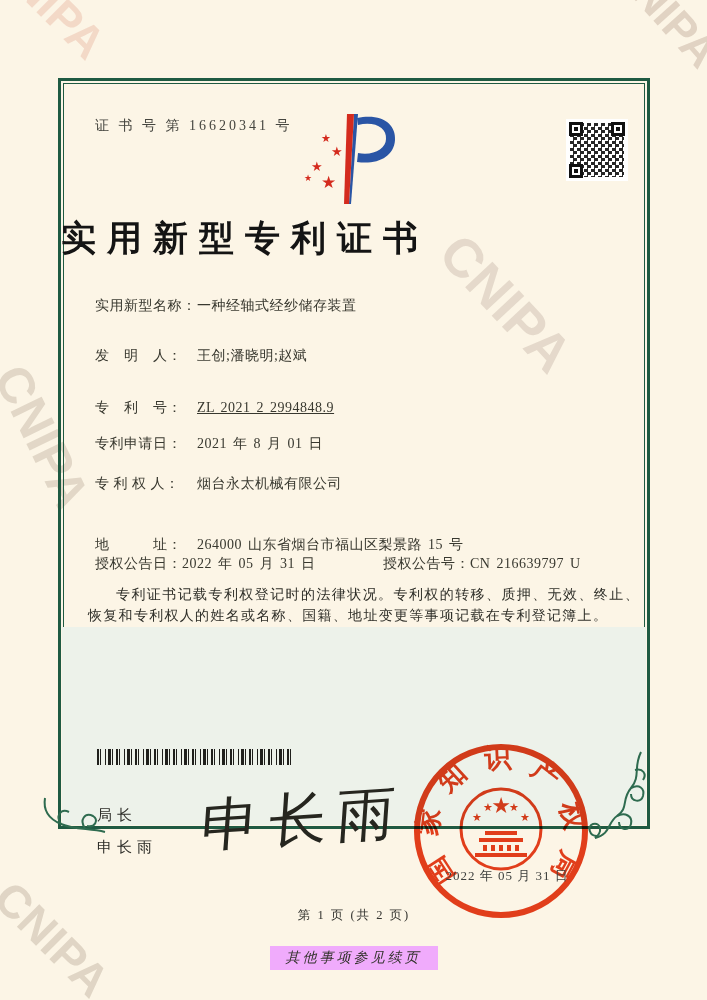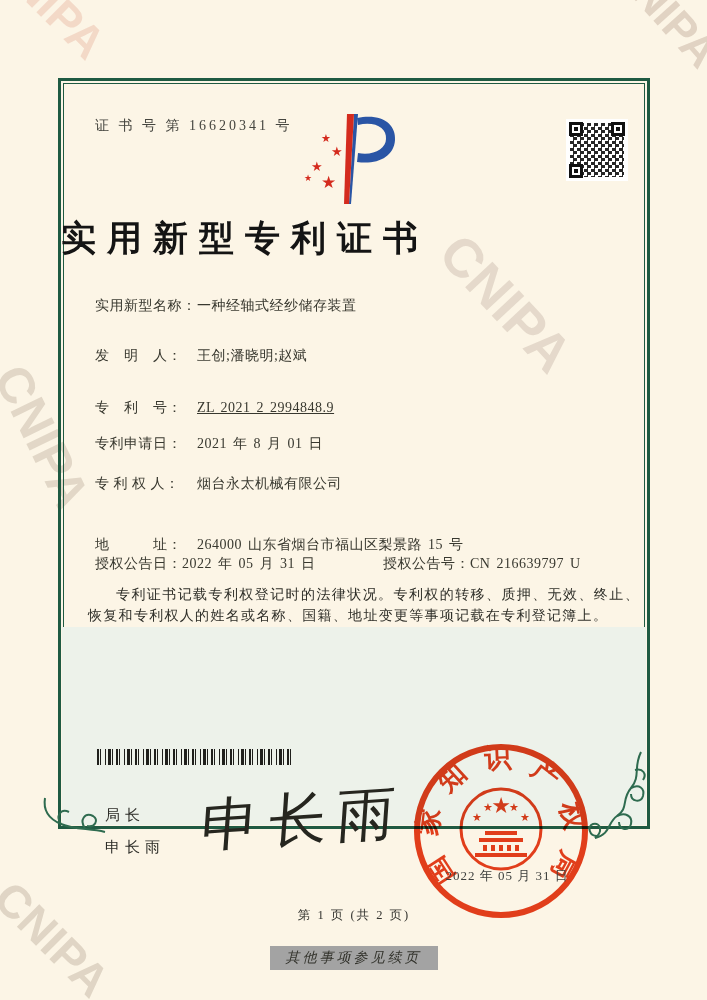--- a/index.html
+++ b/index.html
@@ -53,37 +53,37 @@
   .fr5{top:394px;} .fr6{top:455px;} .fr7{top:474px;}
   .grant-col2{position:absolute;left:288px;top:0;white-space:nowrap;}
   .fr7{width:540px;}
   
   .paras{position:absolute;left:27px;top:504px;width:552px;font-size:14px;
     line-height:20.5px;letter-spacing:1.3px;text-align:justify;color:#2f2f29;}
   .paras p{margin:0;text-indent:2em;}
   
   .barcode{position:absolute;left:36px;top:668px;width:197px;height:16px;
     background:repeating-linear-gradient(90deg,#20201c 0 2px,rgba(0,0,0,0) 2px 3px,#20201c 3px 4px,rgba(0,0,0,0) 4px 8px,#20201c 8px 9px,rgba(0,0,0,0) 9px 11px,#20201c 11px 14px,rgba(0,0,0,0) 14px 15px,#20201c 15px 16px,rgba(0,0,0,0) 16px 19px);}
-  .director{position:absolute;left:36px;top:718px;font-size:15px;line-height:32px;letter-spacing:5px;color:#2c2c27;margin-left:8px;}
+  .director{position:absolute;left:36px;top:718px;font-size:15px;line-height:32px;letter-spacing:5px;color:#2c2c27;}
   .signature{
     position:absolute;left:140px;top:700px;font-size:58px;color:#26261f;
     letter-spacing:10px;transform:rotate(-4deg) skewX(-8deg);
     font-family:"DejaVu Serif",serif;
   }
   .seal{position:absolute;left:350px;top:660px;width:180px;height:180px;mix-blend-mode:multiply;opacity:.95;}
   .seal-date{position:absolute;left:368px;top:786px;width:156px;text-align:center;
     font-size:13px;letter-spacing:1px;color:#3d3f3d;z-index:3;}
   .page-no{position:absolute;left:0;right:0;top:826px;text-align:center;font-size:12.5px;letter-spacing:2px;color:#33332e;}
   .orn{position:absolute;z-index:2;}
   .orn-br{right:-12px;bottom:-18px;}
   .orn-bl{left:-22px;bottom:-12px;transform:scaleX(-1);}
   
   .footer-note{
     position:absolute;top:946px;left:50%;transform:translateX(-50%);
-    background:#a3a3a3;padding:3px 16px;font-size:14px;letter-spacing:3px;
+    background:#f0abfc;padding:3px 16px;font-size:14px;letter-spacing:3px;
     color:#33332c;z-index:2;font-style:italic;
   }
 </style>
 </head>
 <body>
 
 <div class="wm wm1">CNIPA</div>
 <div class="wm wm2">CNIPA</div>
 <div class="wm wm3">CNIPA</div>
 <div class="wm wm4">CNIPA</div>

